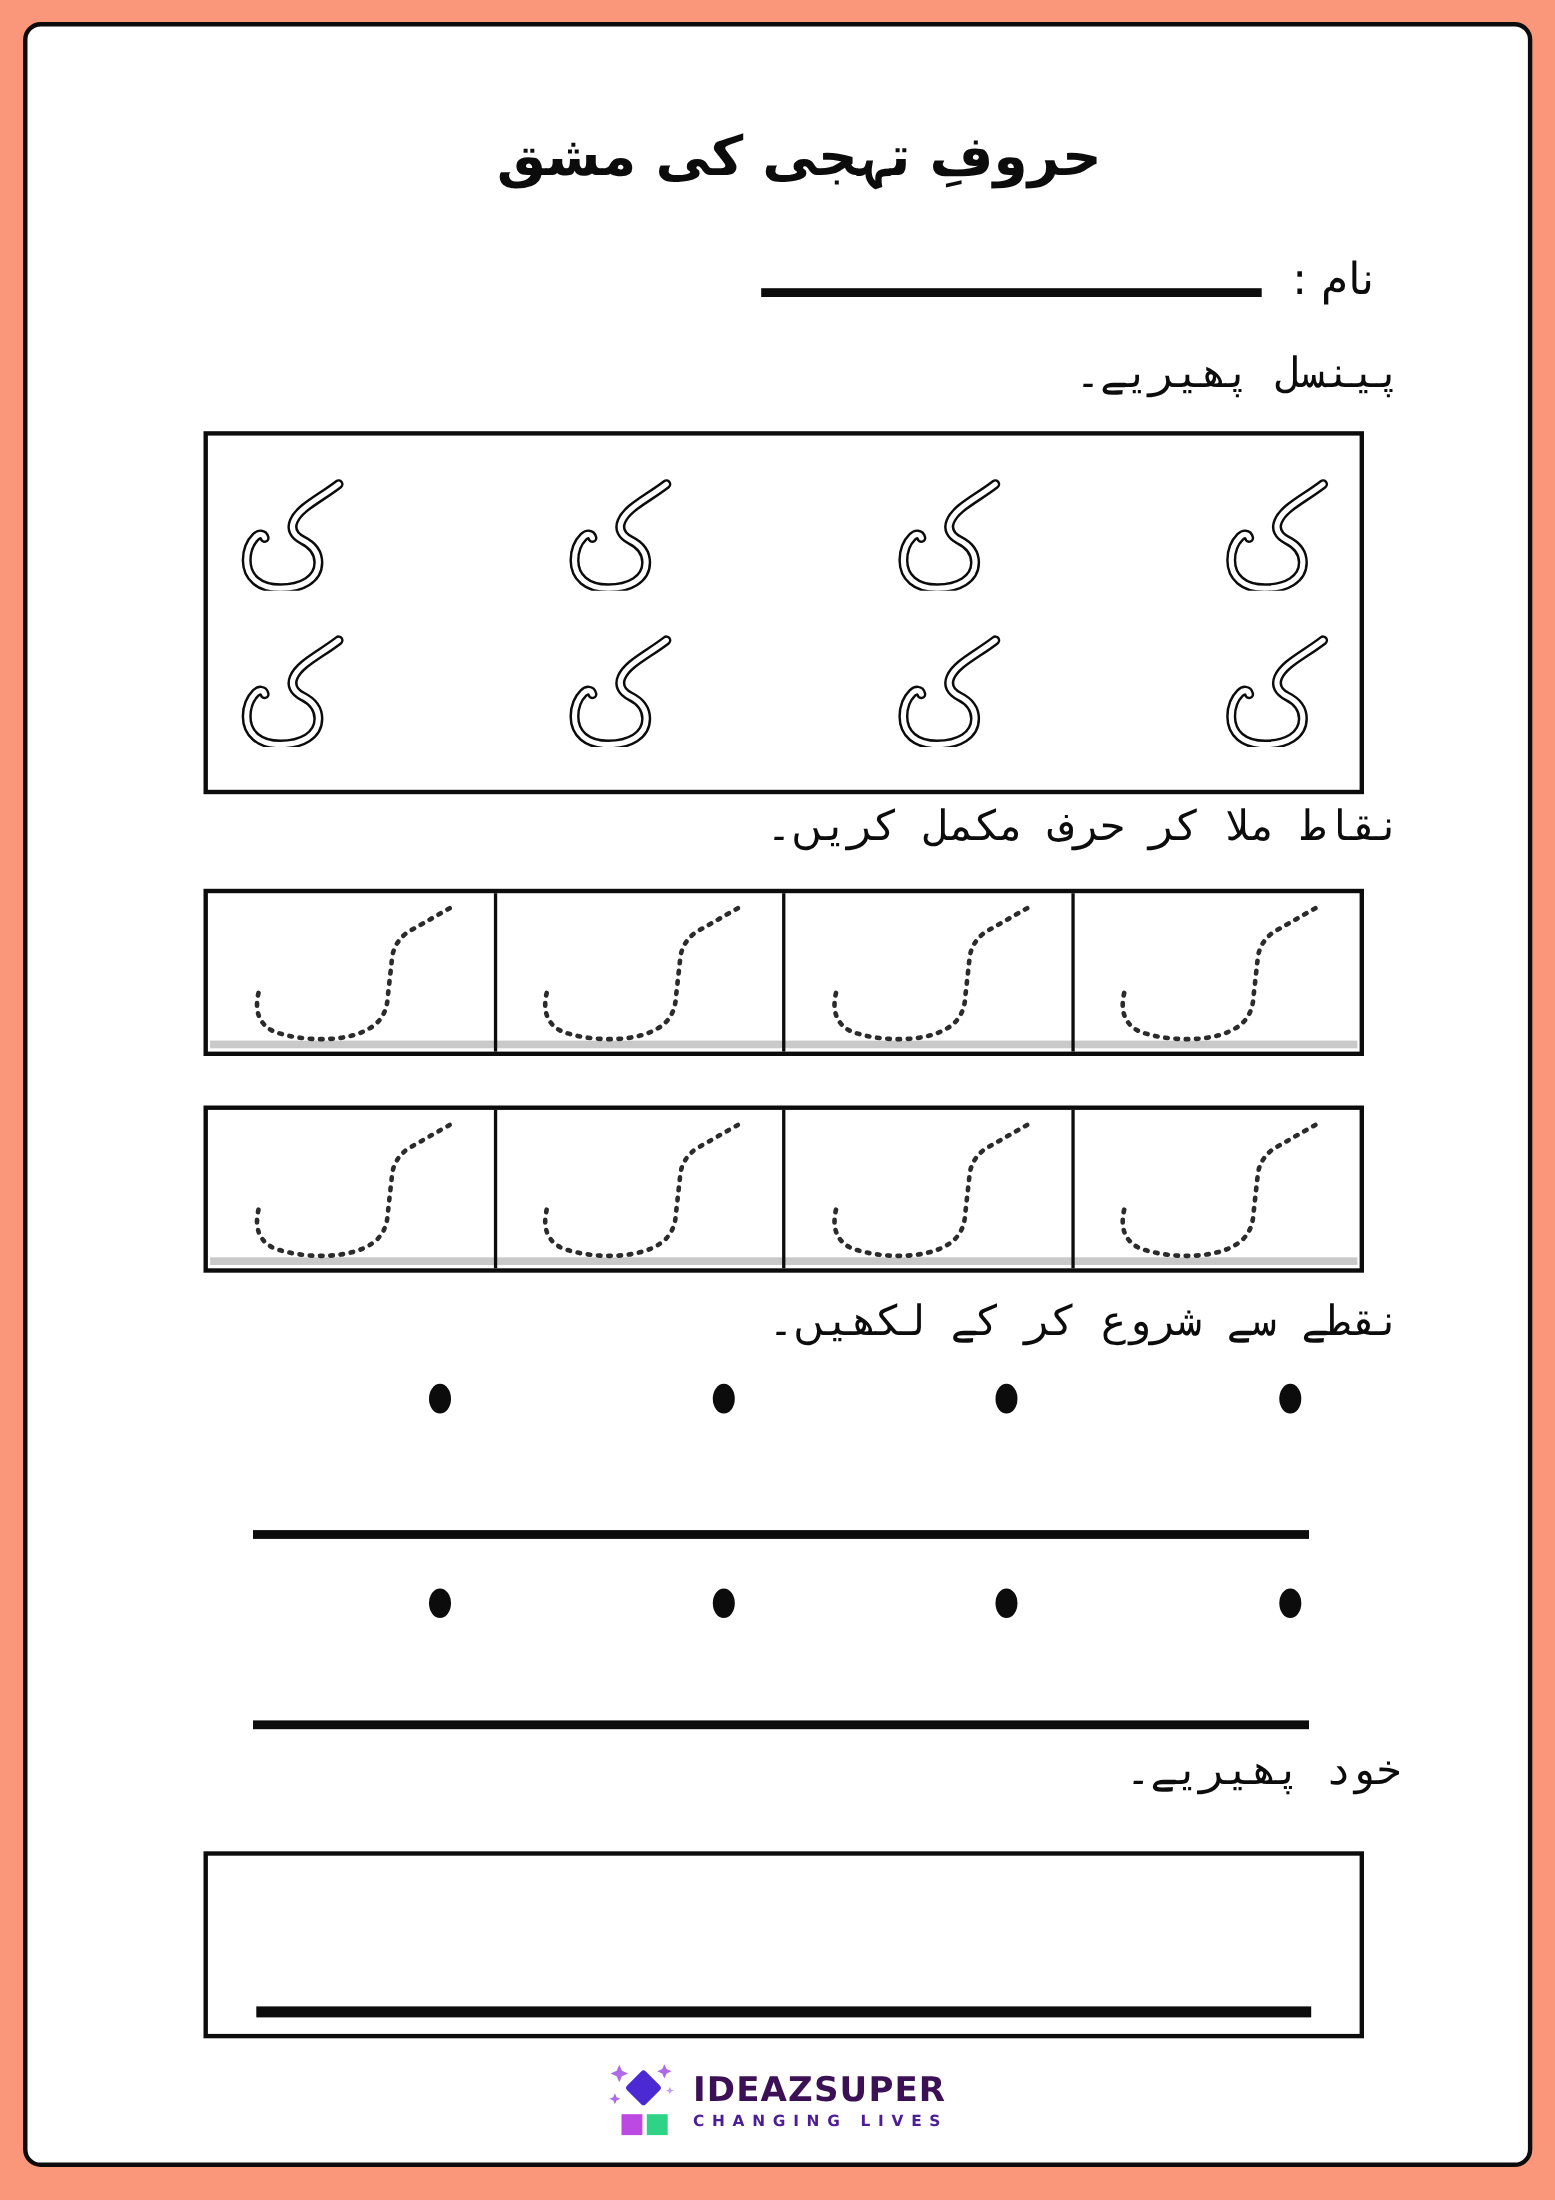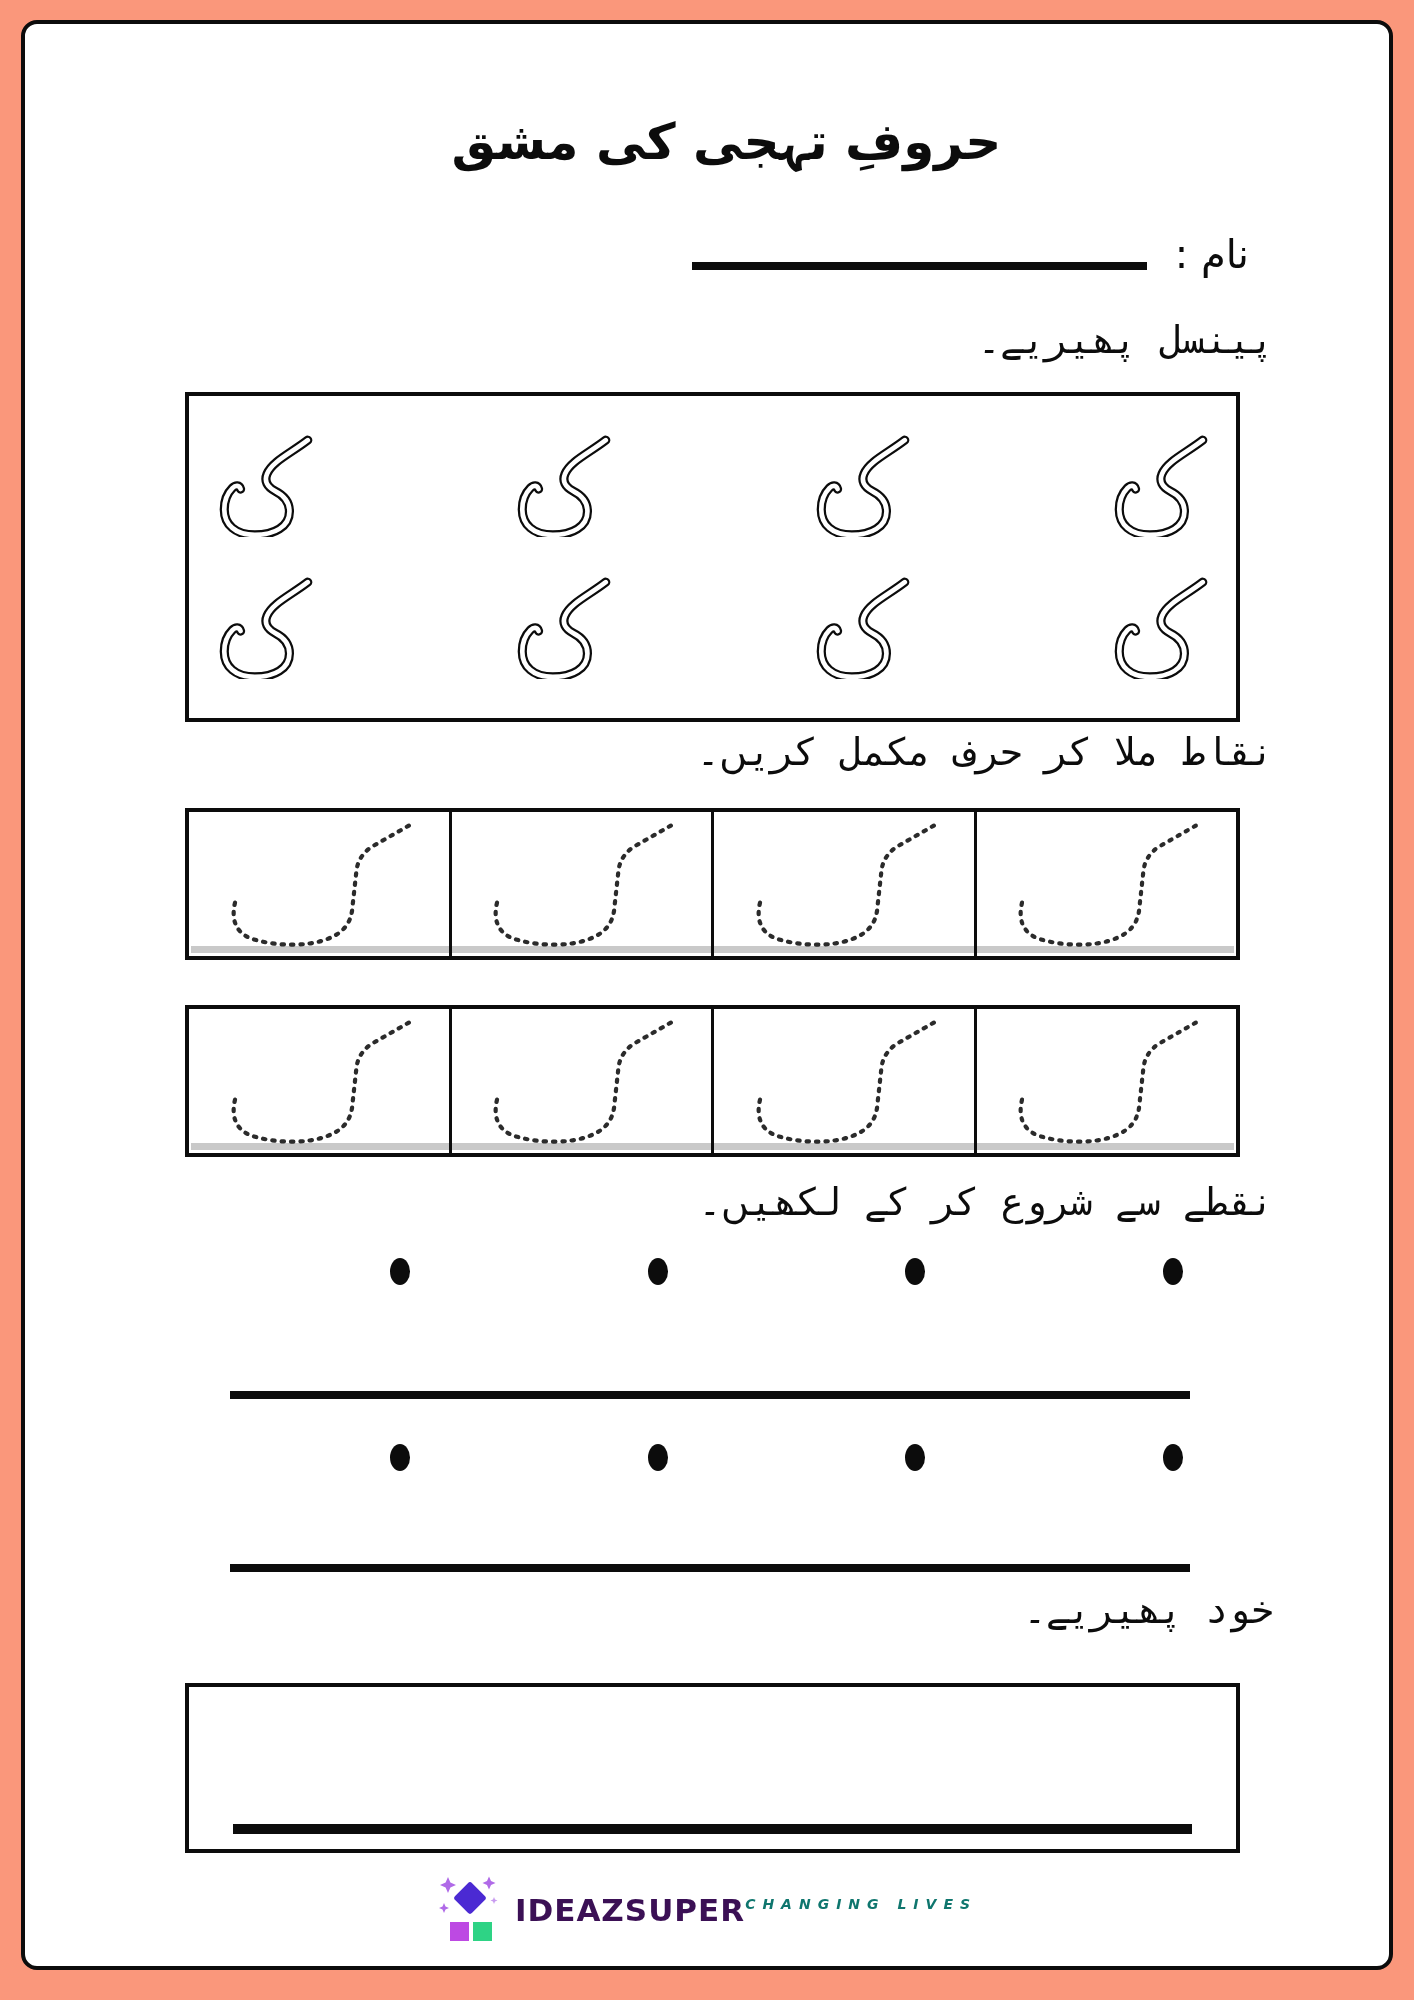--- a/index.html
+++ b/index.html
@@ -78,26 +78,26 @@
   }
   .free-line{
     position:absolute;left:44px;right:44px;bottom:15px;height:10px;
     background:#0c0c0c;
   }
   .footer{
     position:absolute;left:0;right:0;top:1852px;
     display:flex;justify-content:center;align-items:center;gap:12px;
   }
   .logo-icon{width:66px;height:68px;}
-  .logo-text{display:flex;flex-direction:row;}
+  .logo-text{display:flex;flex-direction:column;}
   .brand{
     font-size:31px;font-weight:bold;color:#3b1055;letter-spacing:1px;line-height:1.1;
   }
   .tagline{
-    font-size:14px;color:#0f766e;letter-spacing:7px;margin-top:3px;font-weight:bold;font-style:italic;
+    font-size:14px;color:#4c1d95;letter-spacing:7px;margin-top:3px;font-weight:bold;
   }
   .hidden-defs{position:absolute;width:0;height:0;overflow:hidden;}
 </style>
 </head>
 <body>
 
 <svg class="hidden-defs" aria-hidden="true">
   <defs>
     <g id="kafOutlineG">
       <path d="M97,5 C80,18 62,26 57,38 C54,45 57,51 65,55 C75,60 79,67 79,75 C79,90 64,98 45,98 C26,98 15,88 15,73 C15,64 18,57 23,52 C26,49 30,49 31,53" fill="none" stroke="#0c0c0c" stroke-width="9" stroke-linecap="round" stroke-linejoin="round"></path>

